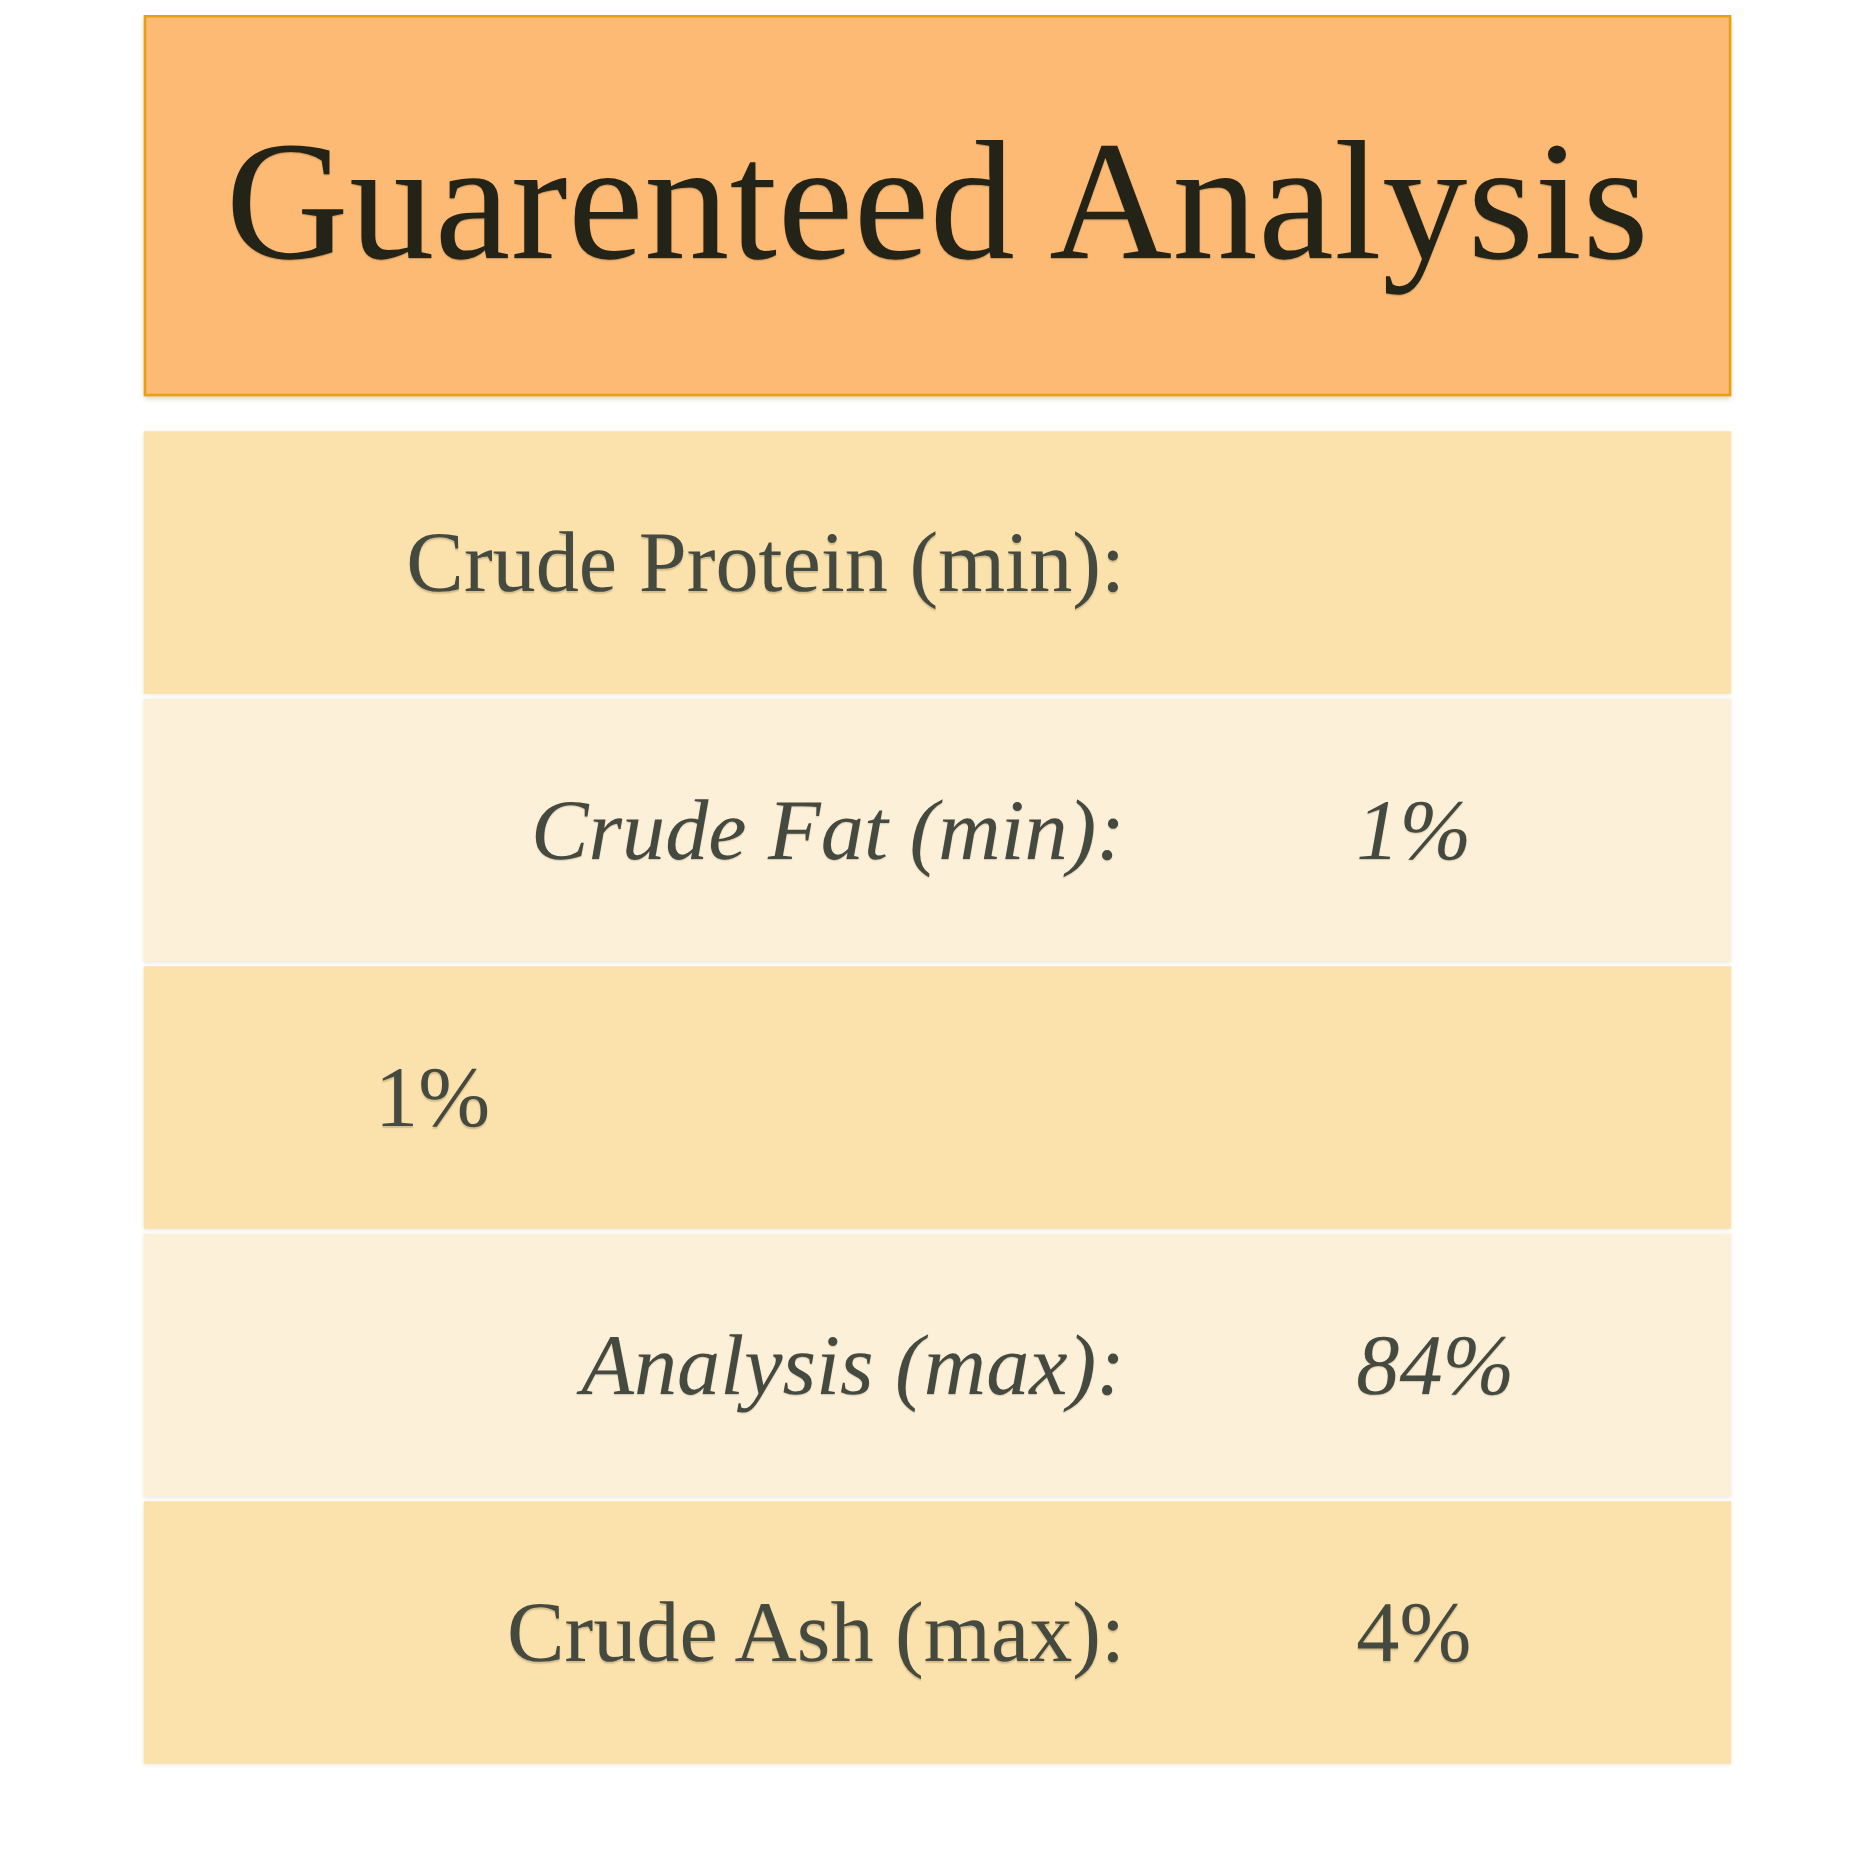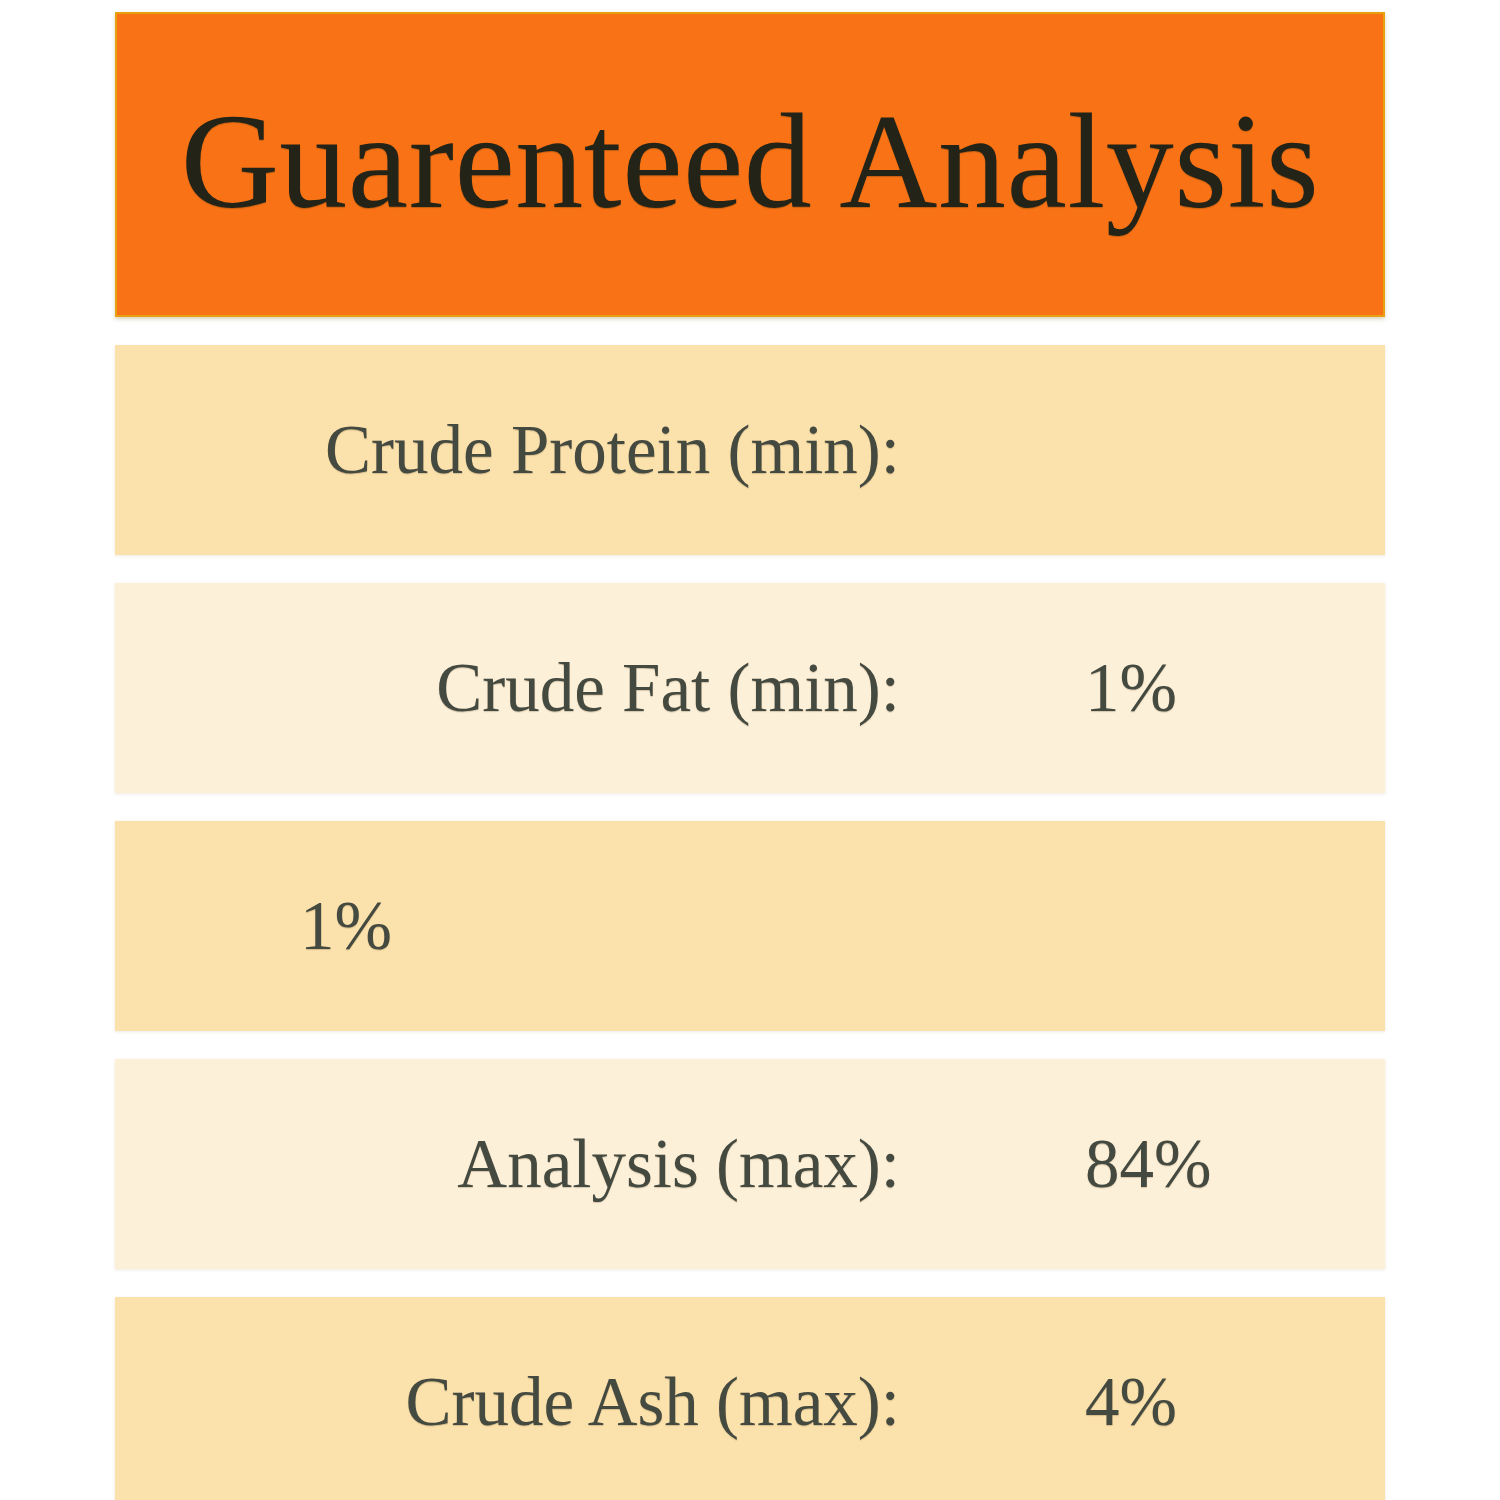--- a/index.html
+++ b/index.html
@@ -19,21 +19,21 @@
   #analysis-panel {
     position: absolute;
     left: 115px;
     top: 12px;
     width: 1270px;
   }
 
   
   #panel-header {
     height: 305px;
-    background: #f97316;
+    background: #fdba74;
     border: 2px solid #e8a010;
     box-sizing: border-box;
     display: flex;
     align-items: center;
     justify-content: center;
     box-shadow: 0 2px 4px rgba(120, 90, 20, 0.28);
   }
   #panel-title {
     font-size: 136px;
     line-height: 1.0;
@@ -48,31 +48,32 @@
   }
 
   
   #rows-container {
     margin-top: 28px;
   }
   .nutrient-row {
     height: 210px;
     display: flex;
     align-items: center;
-    margin-bottom: 28px;
+    margin-bottom: 4px;
     box-shadow: 0 1px 3px rgba(150, 120, 60, 0.16);
   }
   .nutrient-row:last-child {
     margin-bottom: 4px;
   }
   .row-tan {
     background: #fbe1ab;
   }
   .row-cream {
     background: #fdf0d8;
+    font-style: italic;
   }
   .nutrient-label {
     width: 785px;
     text-align: right;
     padding-right: 0px;
     box-sizing: border-box;
     font-size: 69px;
     line-height: 1;
     color: #454a40;
     white-space: nowrap;

